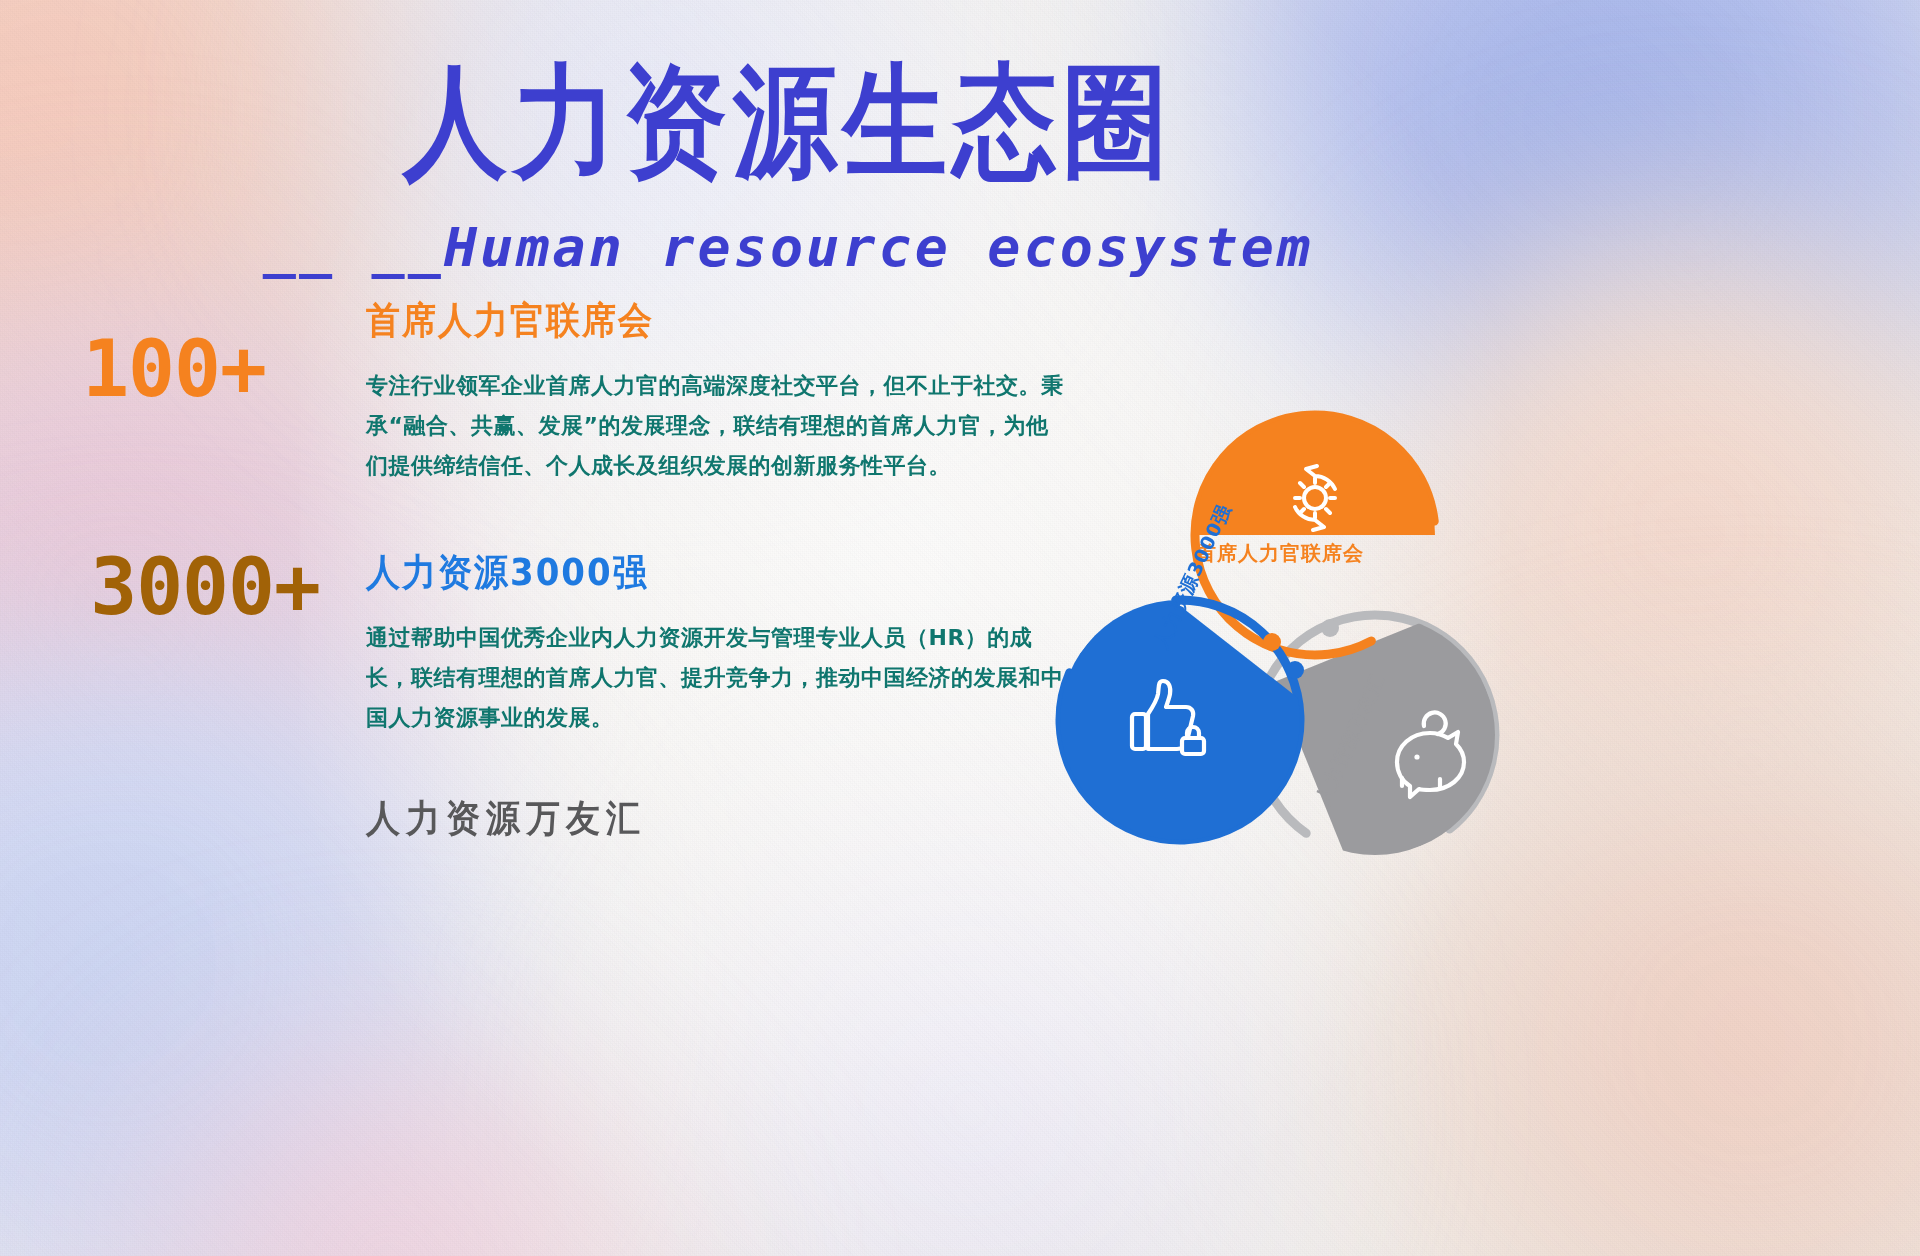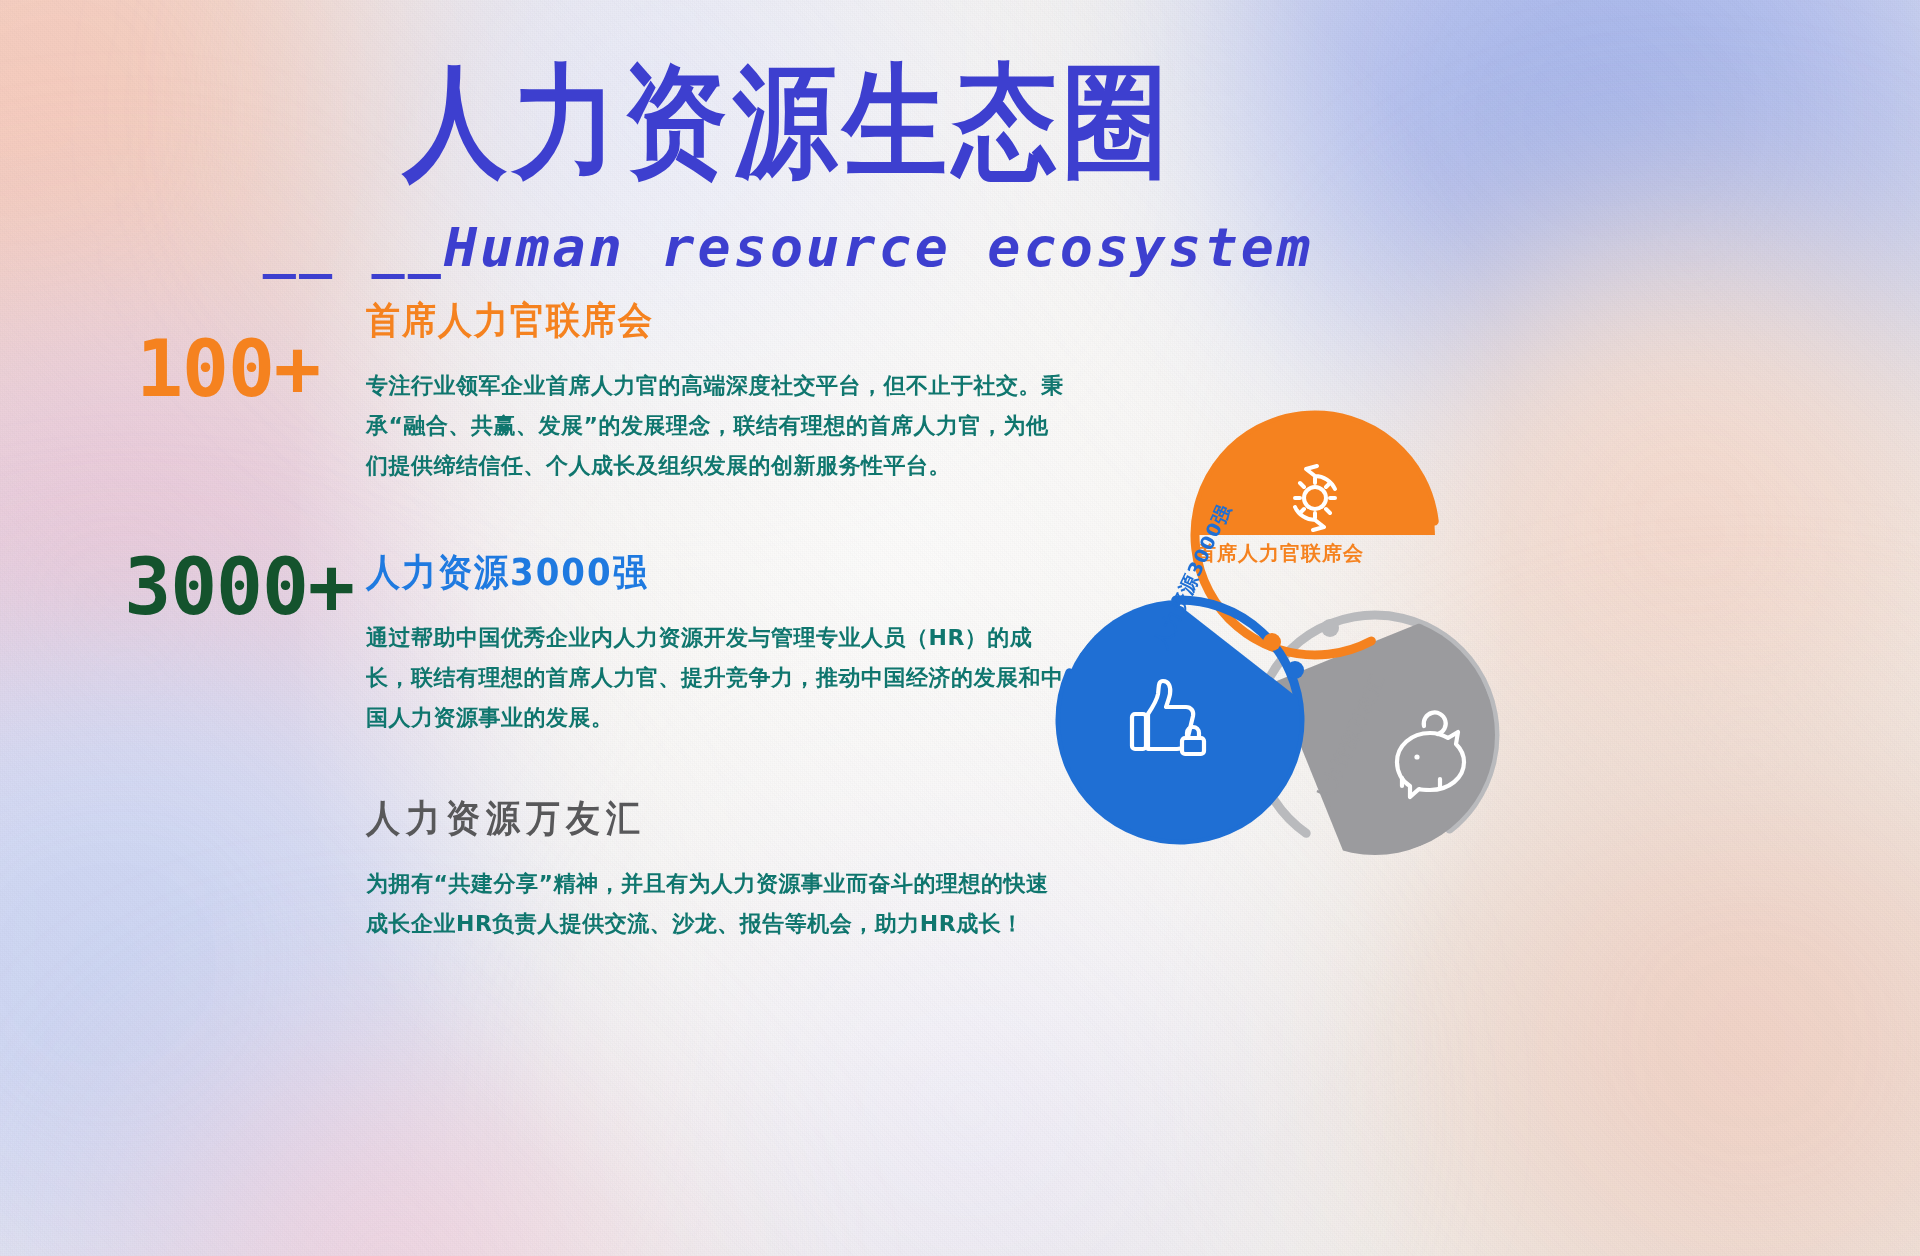--- a/index.html
+++ b/index.html
@@ -42,26 +42,26 @@
   .header{position:absolute;left:0;top:60px;width:1576px;text-align:center;}
   .title{font-size:104px;line-height:1;font-weight:bold;color:#3d3fcf;
     letter-spacing:6px;transform:scaleY(1.18);transform-origin:center top;
     font-family:"DejaVu Sans","Liberation Sans",sans-serif;}
   .subtitle{margin-top:52px;font-size:54px;font-weight:bold;color:#3d3fcf;
     letter-spacing:3px;font-style:italic;
     font-family:"DejaVu Sans Mono","Liberation Mono",monospace;
     transform:scaleX(1.02);}
 
   
-  .nums{position:absolute;left:13px;top:330px;width:340px;padding-left:41px;}
+  .nums{position:absolute;left:0;top:330px;width:340px;}
   .num{font-size:78px;font-weight:bold;line-height:1;text-align:right;
     font-family:"DejaVu Sans Mono","Liberation Mono",monospace;
     letter-spacing:-1px;white-space:nowrap;}
   .num.n1{color:#f5821f;margin-right:74px;}
-  .num.n2{color:#14532d;margin-right:40px;margin-top:140px;}
+  .num.n2{color:#a16207;margin-right:20px;margin-top:140px;}
   .num.n3{color:#58585a;margin-right:22px;margin-top:142px;}
 
   
   .col{position:absolute;left:366px;top:296px;width:700px;}
   .sec{margin-bottom:40px;}
   .sec h2{margin:0 0 24px 0;font-size:34px;font-weight:bold;letter-spacing:2px;
      font-family:"DejaVu Sans","Liberation Sans",sans-serif;transform:scaleY(1.1);
      transform-origin:left top;}
   .sec.s1 h2{color:#f5821f;}
   .sec.s2 h2{color:#1f7ae0;}
@@ -113,21 +113,20 @@
     <div class="sec s1">
       <h2>首席人力官联席会</h2>
       <p>专注行业领军企业首席人力官的高端深度社交平台，但不止于社交。秉承“融合、共赢、发展”的发展理念，联结有理想的首席人力官，为他们提供缔结信任、个人成长及组织发展的创新服务性平台。</p>
     </div>
     <div class="sec s2">
       <h2>人力资源3000强</h2>
       <p>通过帮助中国优秀企业内人力资源开发与管理专业人员（HR）的成长，联结有理想的首席人力官、提升竞争力，推动中国经济的发展和中国人力资源事业的发展。</p>
     </div>
     <div class="sec s3">
       <h2>人力资源万友汇</h2>
-      <p>为拥有“共建分享”精神，并且有为人力资源事业而奋斗的理想的快速成长企业HR负责人提供交流、沙龙、报告等机会，助力HR成长！</p>
     </div>
   </div>
 
   <div class="diagram">
     <svg width="520" height="520" viewBox="0 0 520 520">
       <defs>
         <clipPath id="clipTop">
             <circle cx="295" cy="155" r="120"></circle>
           </clipPath>
         <clipPath id="clipLeft">

